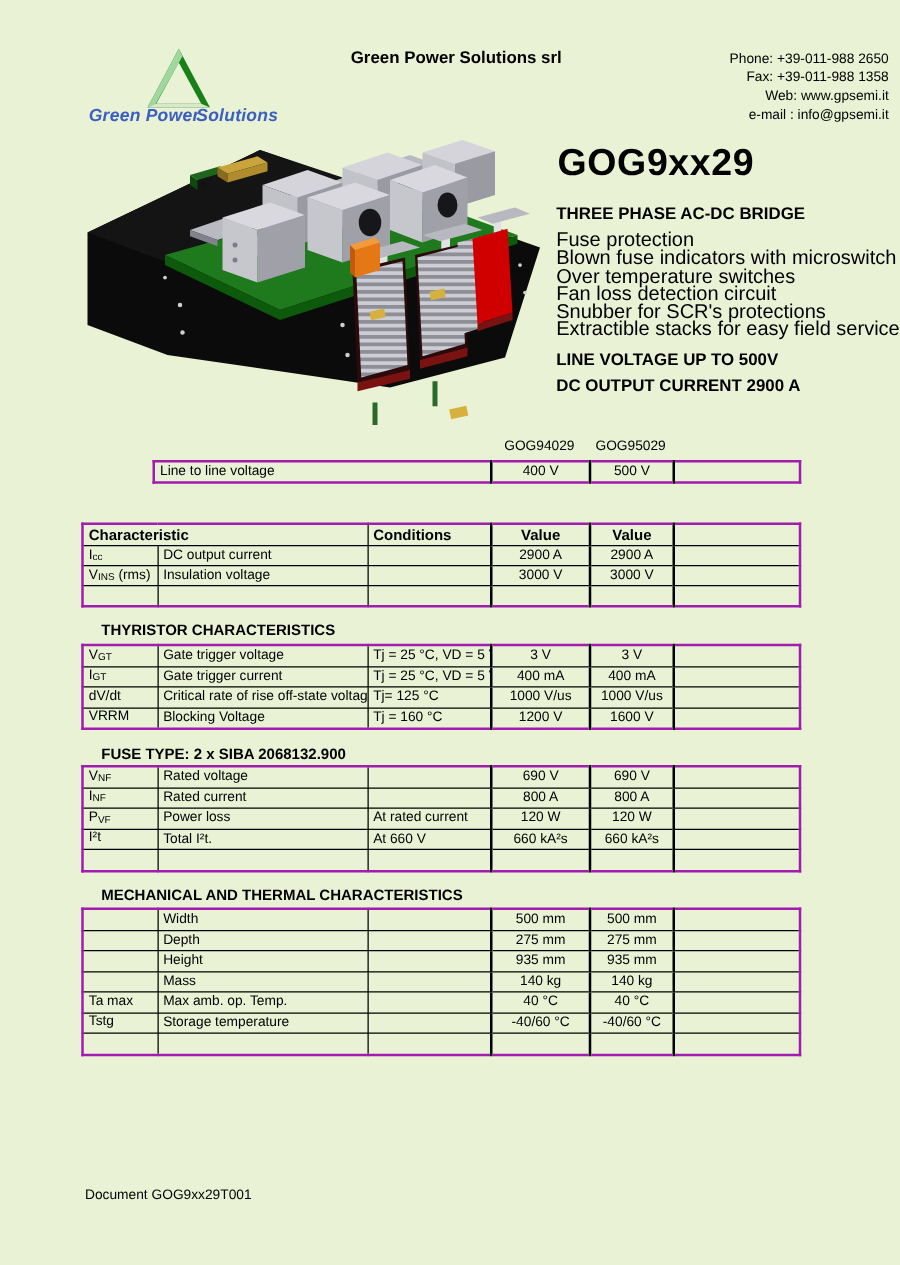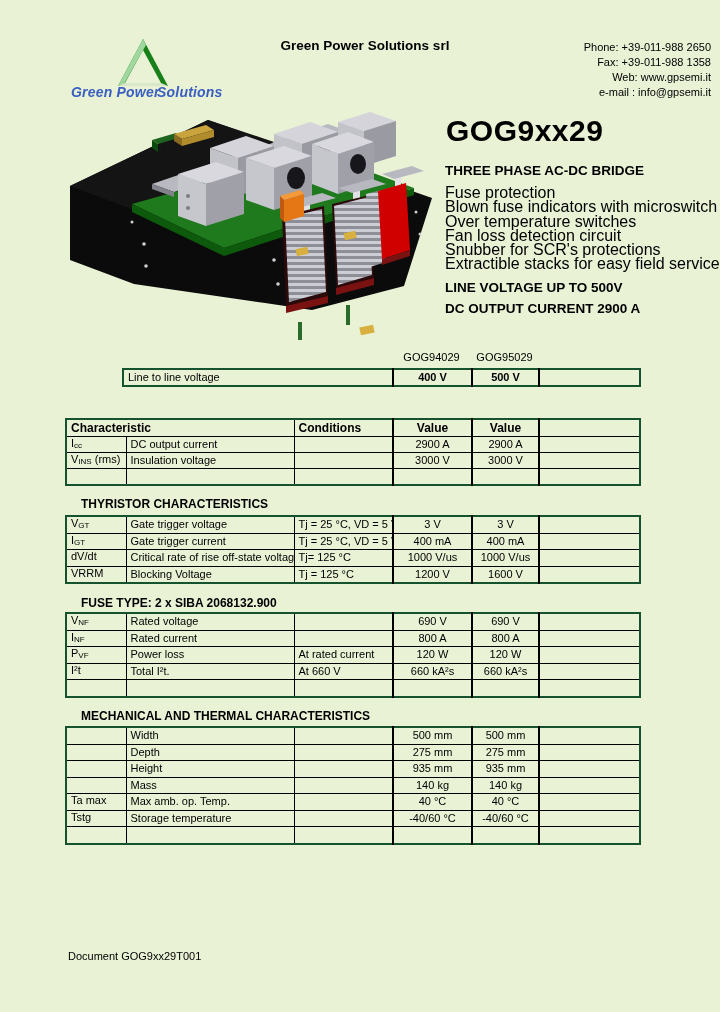--- a/index.html
+++ b/index.html
@@ -22,28 +22,28 @@
 
   
   .variant{position:absolute;top:351px;font-size:11px;font-weight:normal;text-align:center;}
   .variant.m1{left:392px;width:79px;}
   .variant.m2{left:471px;width:67px;}
 
   
   .section-title{position:absolute;left:81px;font-size:12px;font-weight:bold;}
 
   
-  table{position:absolute;border-collapse:collapse;table-layout:fixed;border:2px solid #14532d;}
+  table{position:absolute;border-collapse:collapse;table-layout:fixed;border:2px solid #a21caf;}
   td,th{border:1px solid #000;font-size:11px;height:15px;line-height:13px;padding:0 0 0 4px;overflow:hidden;white-space:nowrap;vertical-align:middle;}
   th{font-size:12px;text-align:left;height:16px;}
   td.val,th.val{text-align:center;padding:0;}
   .t6 td:nth-child(n+4){border-left-width:2px;}
   .t6 th:nth-child(n+3){border-left-width:2px;}
   .t4 td:nth-child(n+2){border-left-width:2px;}
-  .t4 td.val{font-weight:bold;}
+  .t4 td.val{font-weight:normal;}
   #tblLine{left:122px;top:368px;width:517px;}
   #tblChar{left:65px;top:418px;width:574px;}
   #tblThy{left:65px;top:515px;width:574px;}
   #tblFuse{left:65px;top:612px;width:574px;}
   #tblMech{left:65px;top:726px;width:574px;}
   #tblThy td,#tblFuse td,#tblMech td{height:15.5px;}
   .sub{font-size:8px;vertical-align:-1px;}
 
   .footer-doc{position:absolute;left:68px;top:950px;font-size:11px;}
   .product-svg{position:absolute;left:60px;top:100px;}
@@ -280,21 +280,21 @@
           <td><span>dV/dt</span><span class="sub"></span><span></span></td>
           <td>Critical rate of rise off-state voltage</td>
           <td>Tj= 125 °C</td>
           <td class="val">1000 V/us</td>
           <td class="val">1000 V/us</td>
           <td></td>
         </tr>
         <tr>
           <td><span>VRRM</span><span class="sub"></span><span></span></td>
           <td>Blocking Voltage</td>
-          <td>Tj = 125 °C</td>
+          <td>Tj = 160 °C</td>
           <td class="val">1200 V</td>
           <td class="val">1600 V</td>
           <td></td>
         </tr>
       </tbody>
   </table>
 
   <div class="section-title" style="top:596px;">FUSE TYPE: 2 x SIBA 2068132.900</div>
   <table id="tblFuse" class="t6">
     <colgroup>

